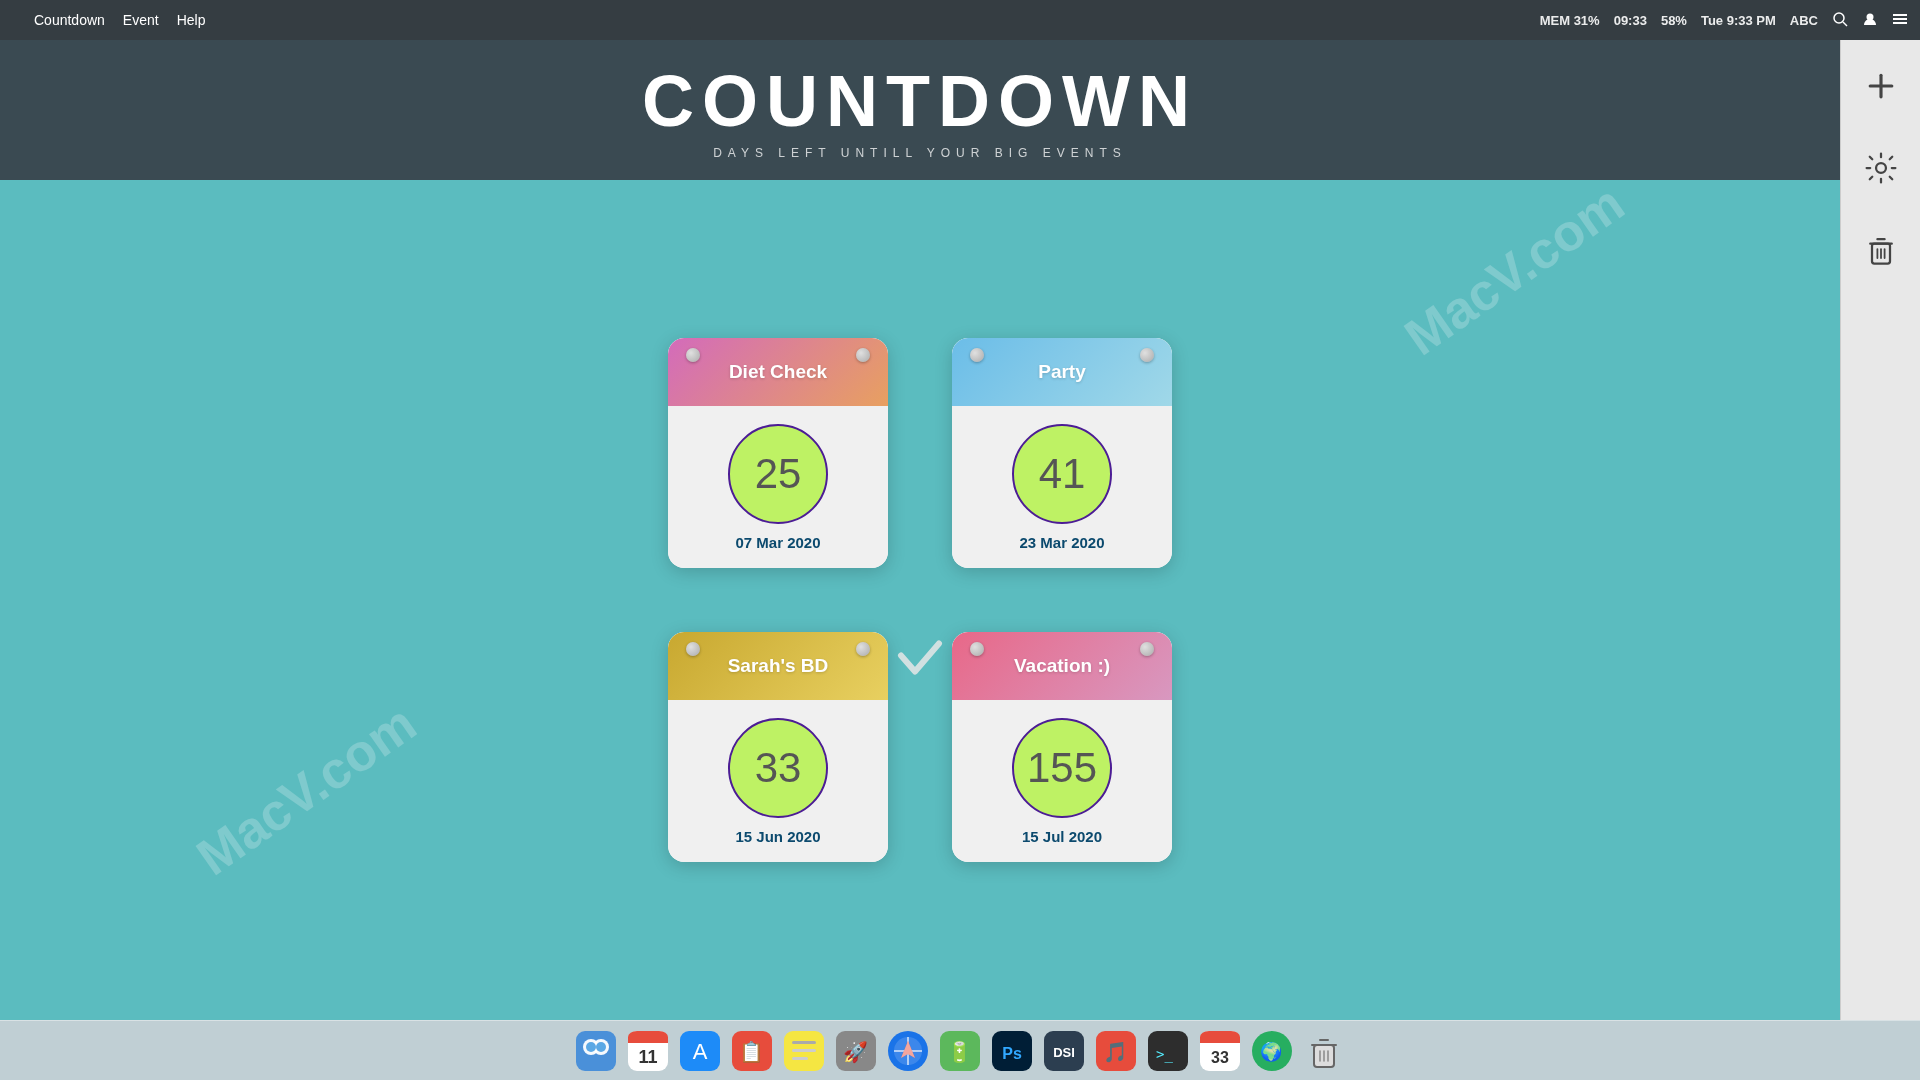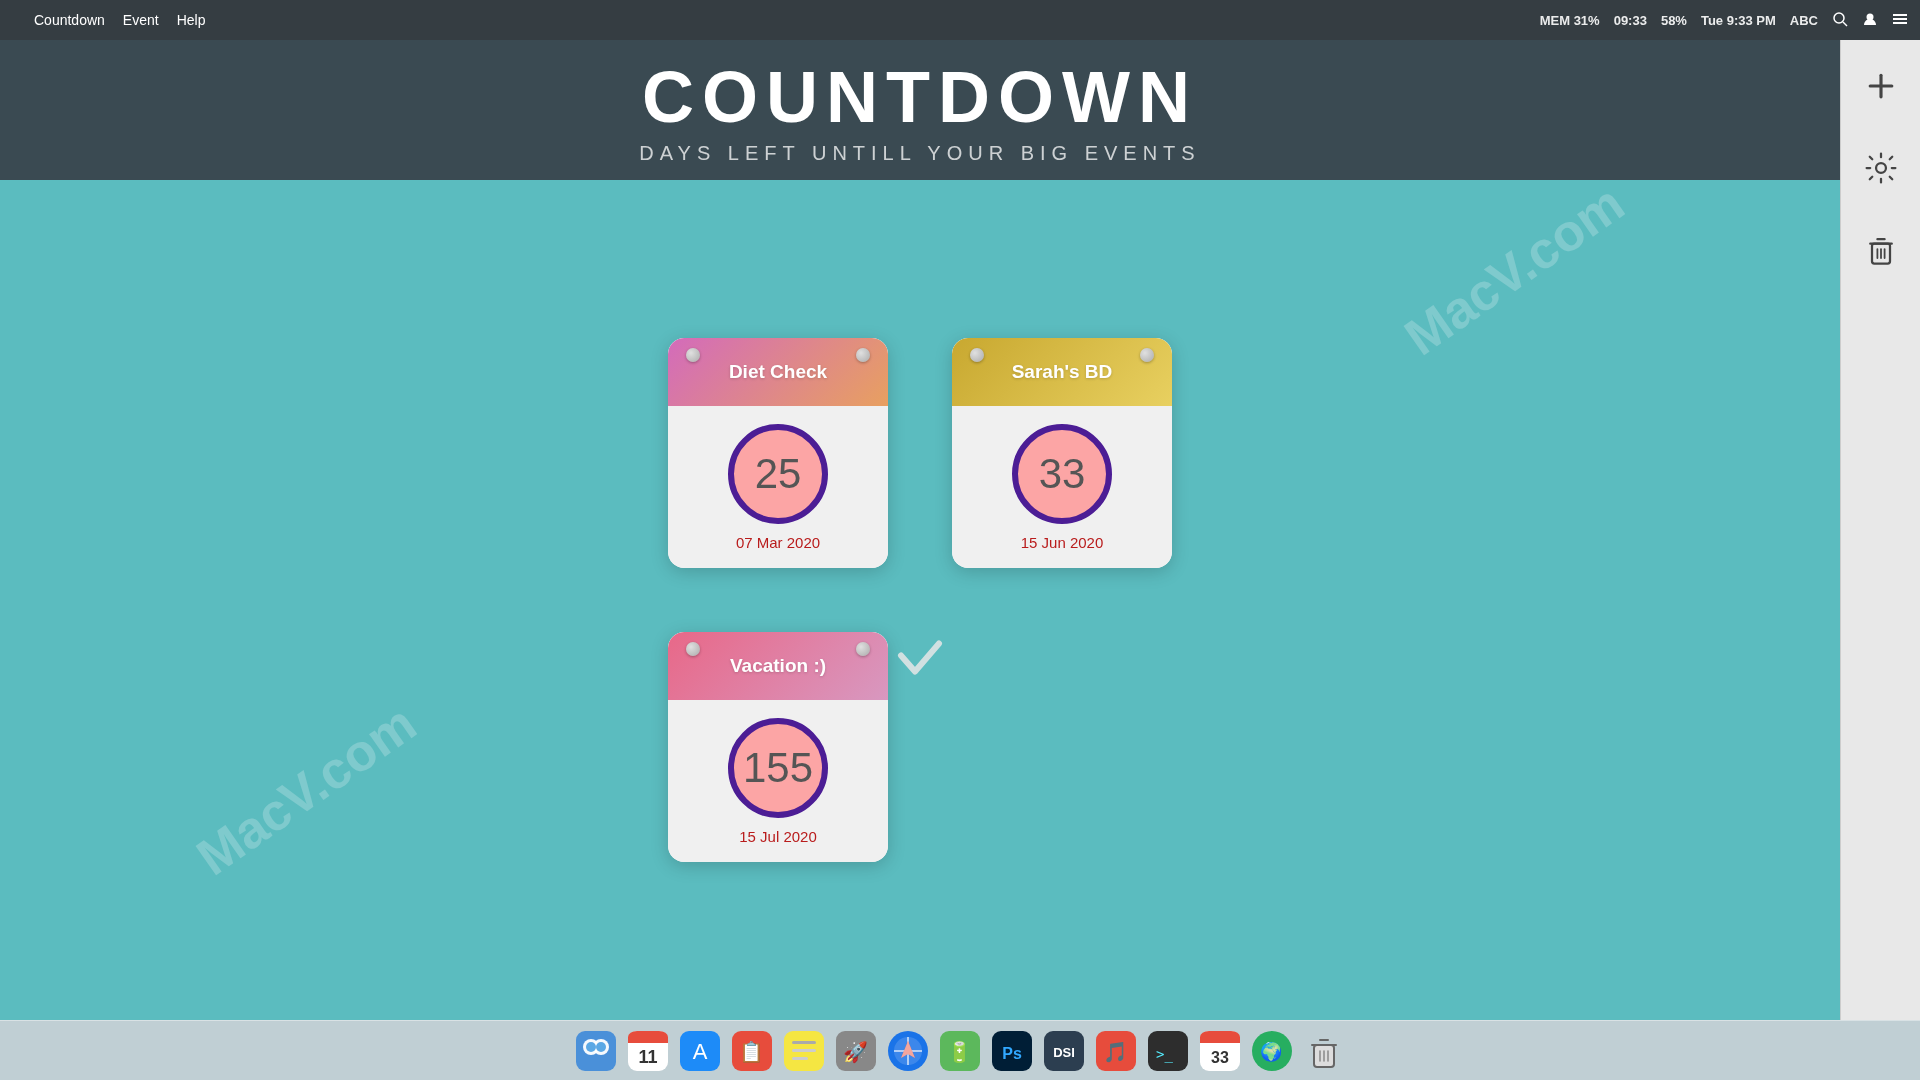--- a/index.html
+++ b/index.html
@@ -58,21 +58,21 @@
       justify-content: center;
     }
     .app-title {
       font-size: 72px;
       font-weight: 700;
       color: #fff;
       letter-spacing: 8px;
       font-family: "Helvetica Neue", Arial, sans-serif;
     }
     .app-subtitle {
-      font-size: 20px;
+      font-size: 12px;
       color: rgba(255,255,255,0.75);
       letter-spacing: 6px;
       margin-top: 4px;
     }
 
     
     .sidebar {
       position: absolute;
       top: 40px; right: 0;
       width: 80px;
@@ -160,36 +160,36 @@
       flex-direction: column;
       align-items: center;
       justify-content: center;
       background: #f0f0f0;
       border-radius: 0 0 16px 16px;
     }
     .card-number-circle {
       width: 100px;
       height: 100px;
       border-radius: 50%;
-      border: 6px solid #4c1d95;
-      background: #fca5a5;
+      border: 2px solid #4c1d95;
+      background: #bef264;
       display: flex;
       align-items: center;
       justify-content: center;
       margin-bottom: 10px;
     }
     .card-number {
       font-size: 42px;
       color: #555;
       font-weight: 300;
     }
     .card-date {
       font-size: 15px;
-      color: #b91c1c;
-      font-weight: 400;
+      color: #0c4a6e;
+      font-weight: 700;
     }
 
     
     .card-diet .card-header {
       background: linear-gradient(135deg, #d36bbb 0%, #e8a060 100%);
     }
     .card-party .card-header {
       background: linear-gradient(135deg, #6bbde8 0%, #a0d8e8 100%);
     }
     .card-sarahbd .card-header {
@@ -335,20 +335,33 @@
         <span class="card-title">Diet Check</span>
       </div>
       <div class="card-body">
         <div class="card-number-circle">
           <span class="card-number">25</span>
         </div>
         <span class="card-date">07 Mar 2020</span>
       </div>
     </div>
 
+    <div class="card card-party">
+      <div class="card-header">
+        <span class="card-pin-left"></span>
+        <span class="card-pin-right"></span>
+        <span class="card-title">Party</span>
+      </div>
+      <div class="card-body">
+        <div class="card-number-circle">
+          <span class="card-number">41</span>
+        </div>
+        <span class="card-date">23 Mar 2020</span>
+      </div>
+    </div>
 
     <div class="card card-sarahbd">
       <div class="card-header">
         <span class="card-pin-left"></span>
         <span class="card-pin-right"></span>
         <span class="card-title">Sarah's BD</span>
       </div>
       <div class="card-body">
         <div class="card-number-circle">
           <span class="card-number">33</span>

